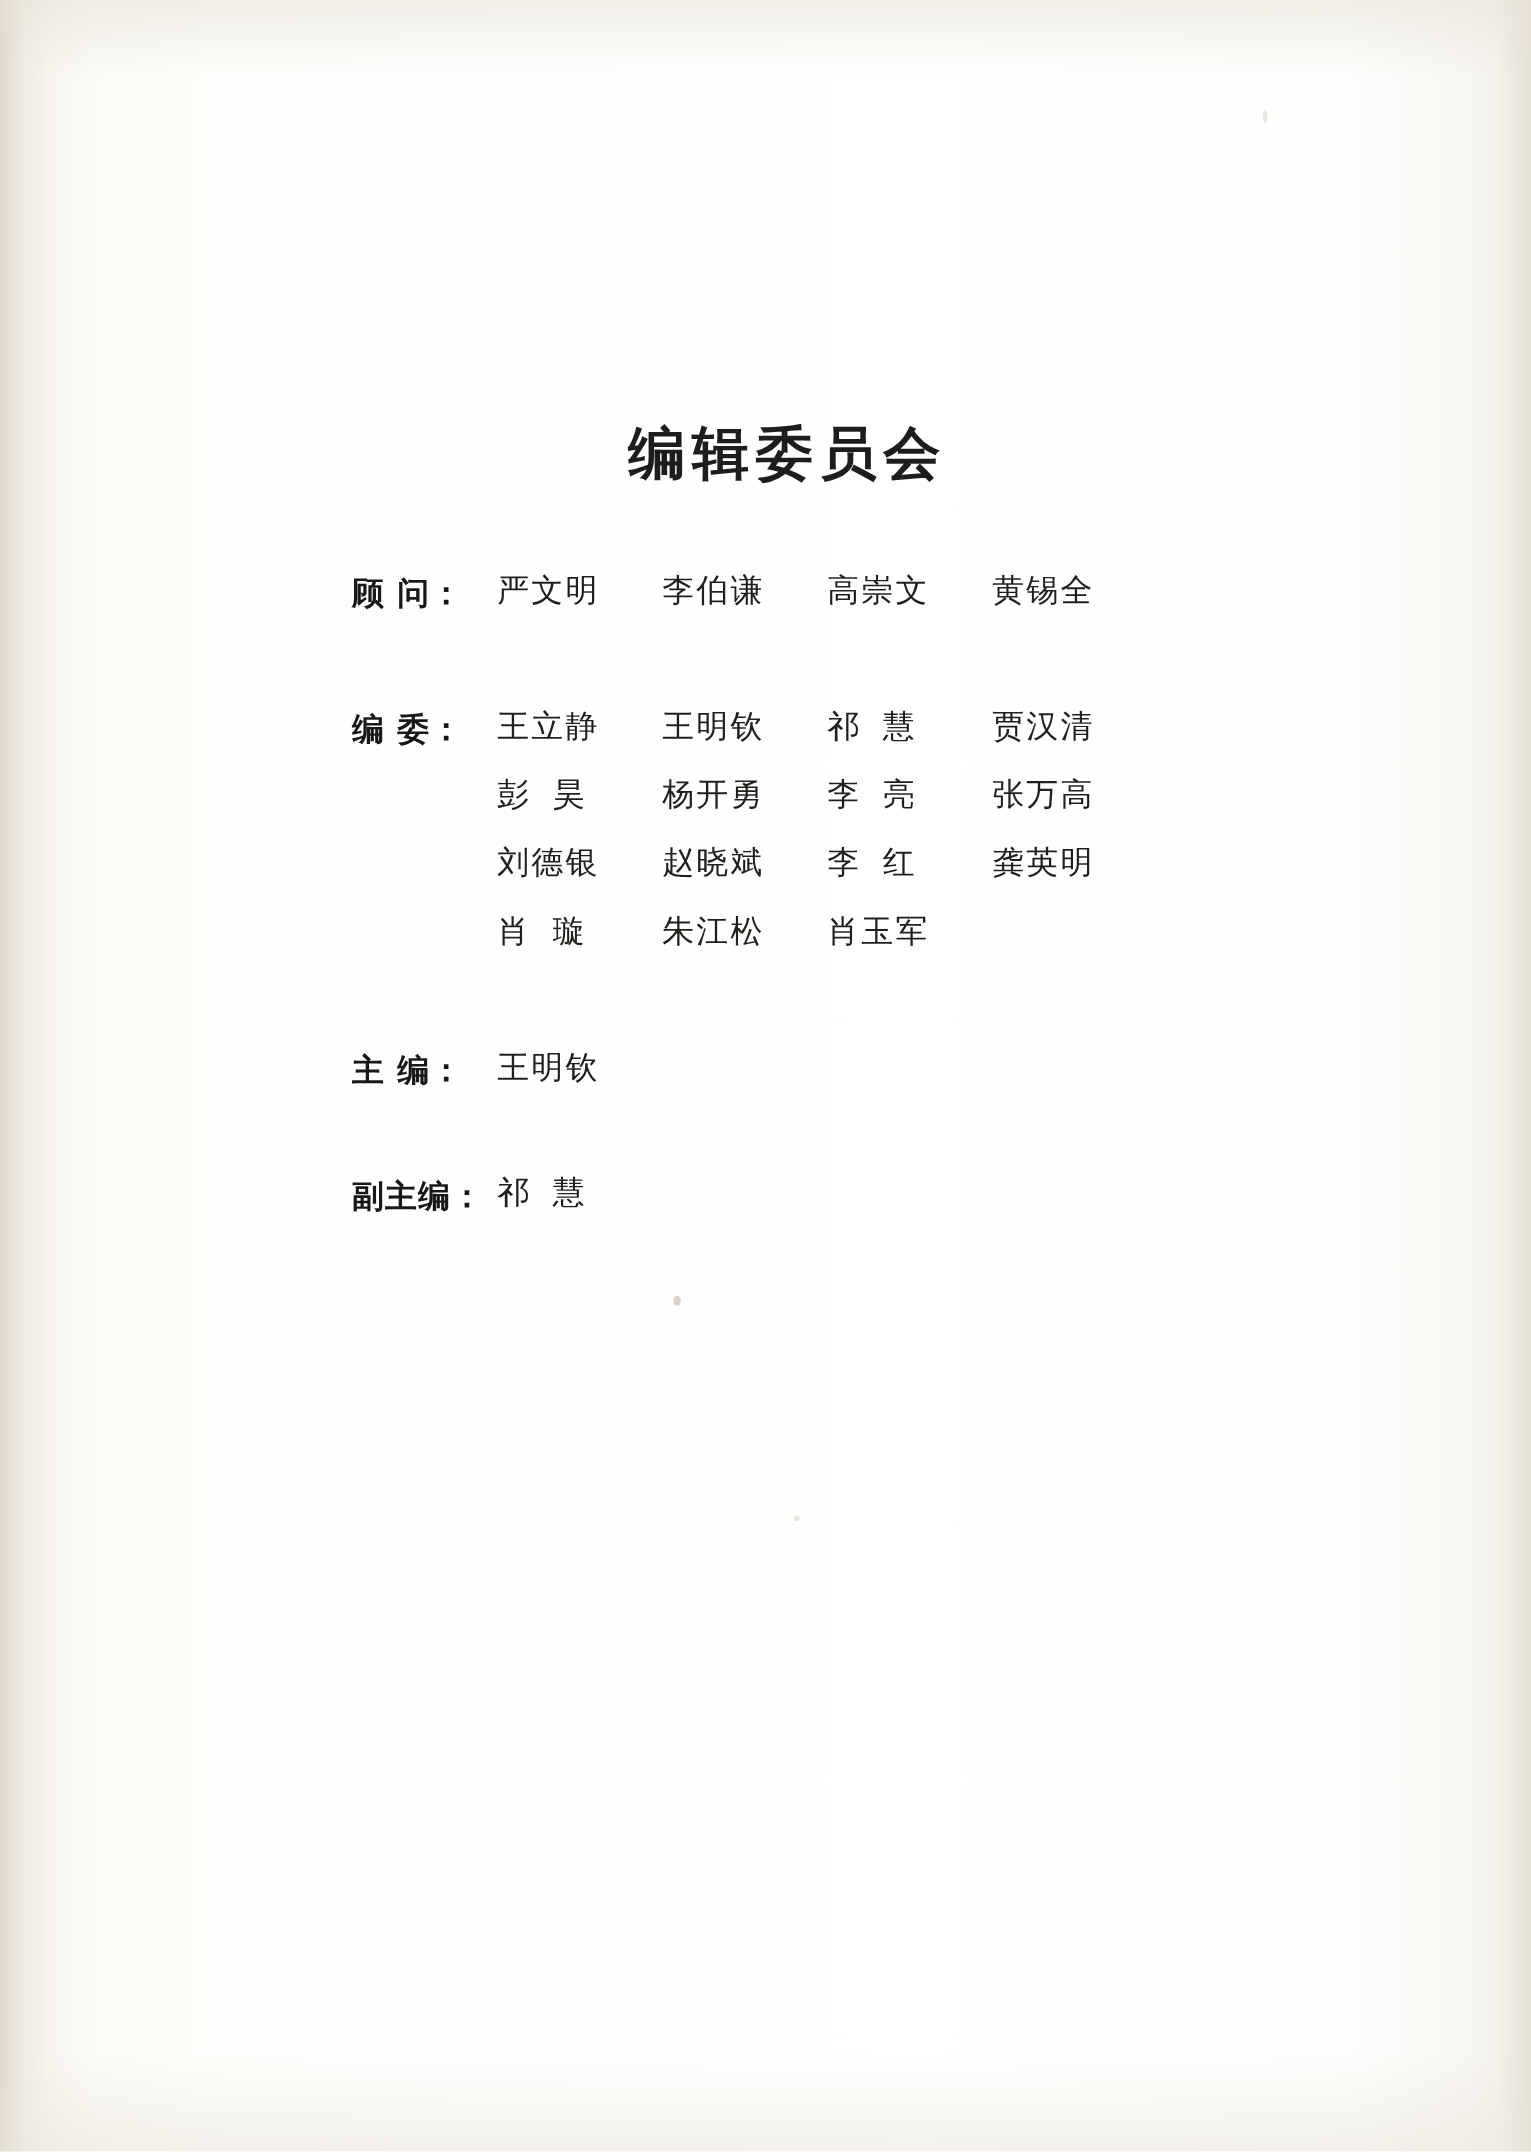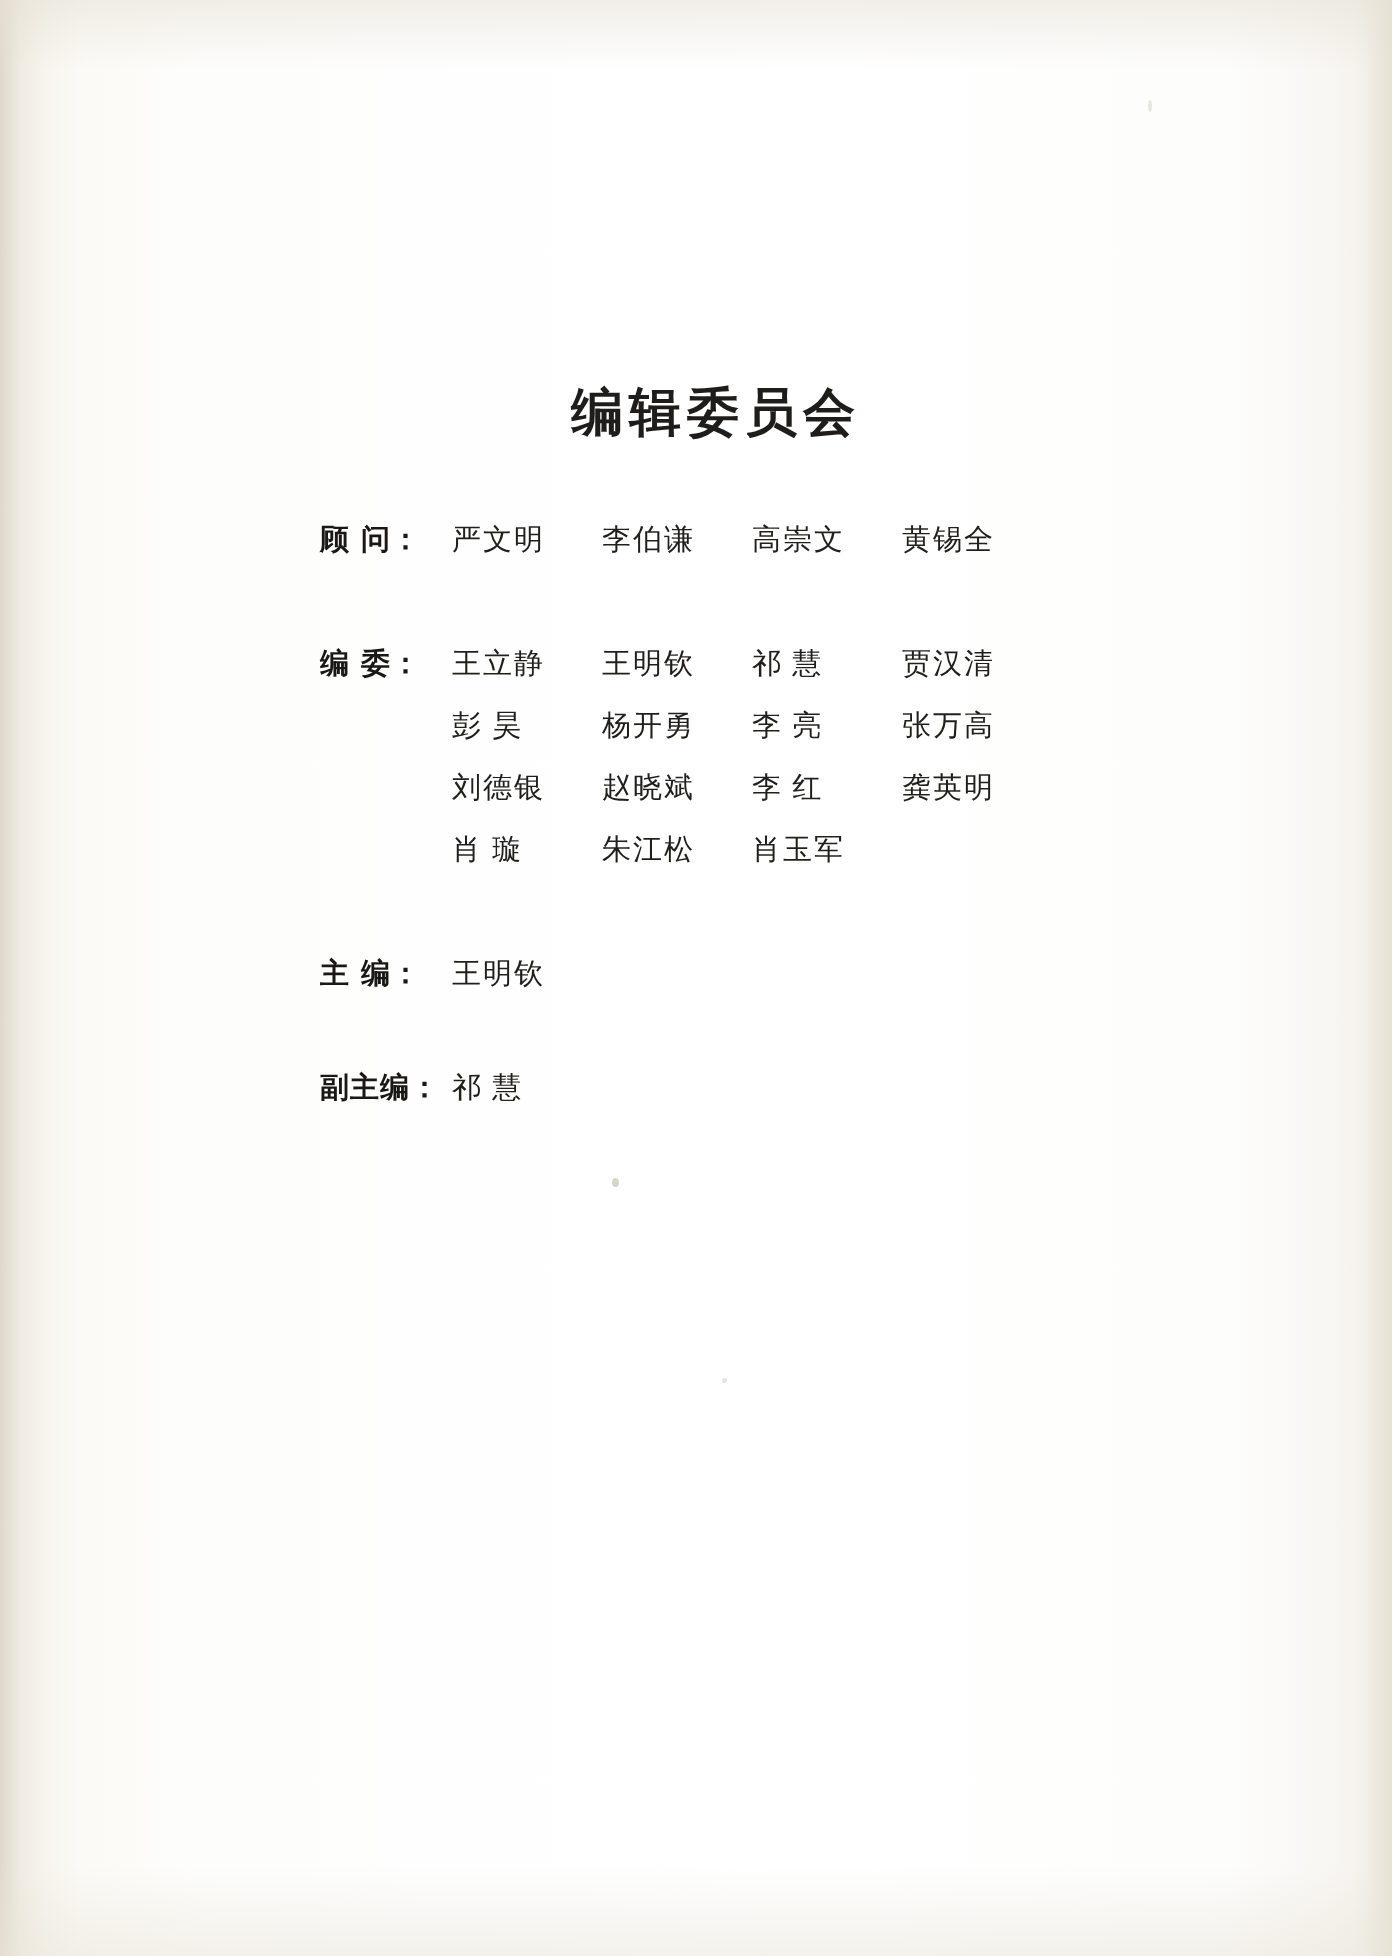--- a/index.html
+++ b/index.html
@@ -108,21 +108,21 @@
   .name-row {
     display: flex;
     line-height: 62px;
   }
   .name {
     width: 150px;
     flex: 0 0 150px;
     font-size: 29px;
     color: #201f1c;
     letter-spacing: 2px;
-    font-family: Liberation Serif, serif;
+    font-family: Liberation Mono, monospace;
     white-space: nowrap;
   }
   .entry.compact { margin-bottom: 52px; }
   .entry.group { margin-bottom: 62px; }
 
   .speck {
     position: absolute;
     background: #cfc9bb;
     border-radius: 50%;
     opacity: 0.8;

